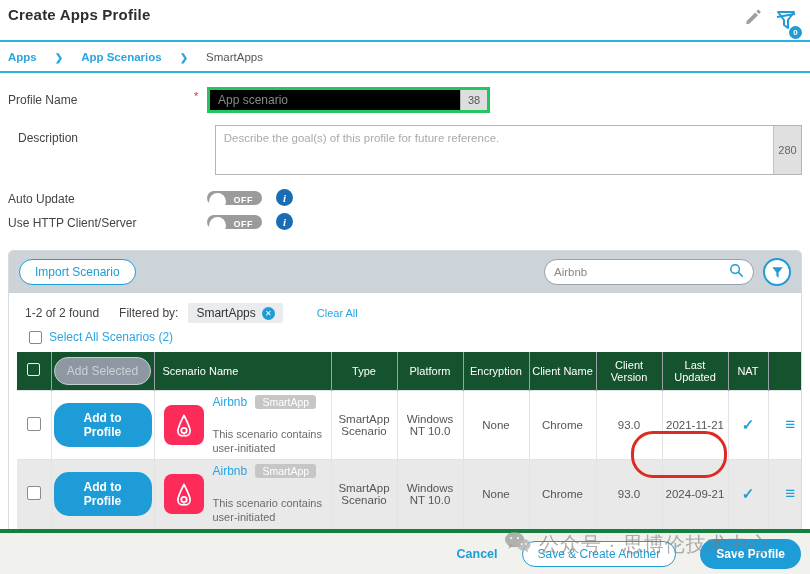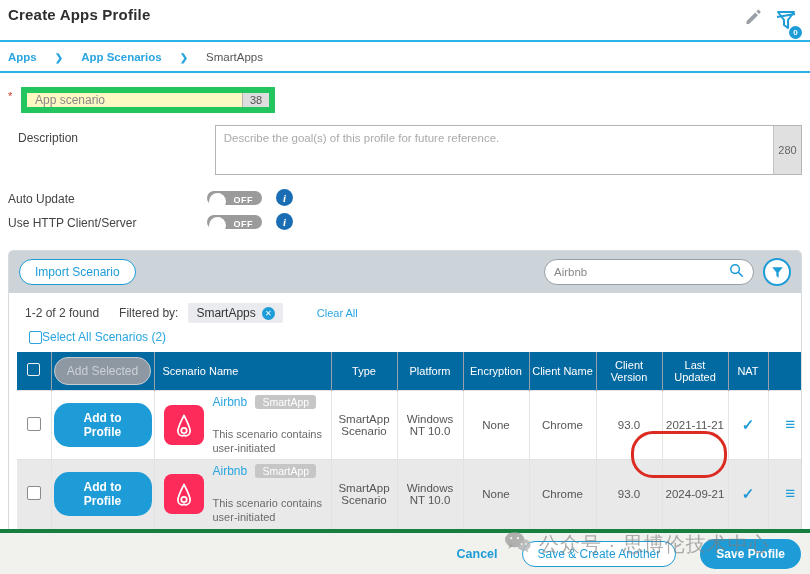--- a/index.html
+++ b/index.html
@@ -19,21 +19,21 @@
   .rule { height:2px; background:#2bb3e8; margin-top:4px; }
   .crumbs { display:flex; align-items:center; gap:18px; padding:9px 8px 8px 8px; font-size:11.5px; }
   .crumb-link { color:#2aa5e0; font-weight:bold; cursor:pointer; }
   .crumb-sep { color:#2aa5e0; font-weight:bold; font-size:10px; }
   .crumb-cur { color:#555; }
   
   .form { padding:14px 8px 0 8px; }
   .frow { display:flex; align-items:flex-start; margin-bottom:12px; }
   .flabel { width:186px; font-size:12px; color:#444; padding-top:6px; }
   .req { color:#d43b2a; font-size:11px; margin-right:4px; padding-top:3px; width:9px; }
-  .input-wrap { display:flex; width:254px; height:26px; border:6px solid #22c55e; background:#fef9c3; }
+  .input-wrap { display:flex; width:283px; height:26px; border:3px solid #22c55e; background:#000000; }
   .input-wrap input { flex:1; border:none; outline:none; padding:0 8px; font-size:12px; color:#888;
                       font-family:"Liberation Sans", sans-serif; background:transparent; min-width:0; }
   .counter { width:27px; background:#dedede; border-left:1px solid #b5b5b5; display:flex;
              align-items:center; justify-content:center; font-size:11px; color:#555; }
   .ta-wrap { display:flex; width:594px; height:50px; border:1px solid #b5b5b5; background:#fff; }
   .ta-wrap textarea { flex:1; border:none; outline:none; resize:none; padding:6px 8px; font-size:11.5px;
                       color:#777; font-family:"Liberation Sans", sans-serif; background:transparent; min-width:0; }
   .ta-wrap textarea::placeholder, .input-wrap input::placeholder { color:#aaa; }
   .ta-counter { width:28px; background:#e0e0e0; border-left:1px solid #c2c2c2; display:flex;
                 align-items:center; justify-content:center; font-size:11px; color:#666; }
@@ -56,26 +56,26 @@
                   font-family:"Liberation Sans",sans-serif; min-width:0; }
   .filter-btn { width:28px; height:28px; border-radius:50%; background:#fff; border:2px solid #1e9cd7;
                 display:flex; align-items:center; justify-content:center; cursor:pointer; }
   .content { padding:10px 8px 6px 8px; background:#fff; }
   .found-row { display:flex; align-items:center; font-size:12px; color:#444; padding-left:8px; }
   .chip { display:flex; align-items:center; gap:6px; background:#e9ebee; border-radius:2px;
           padding:3px 8px; margin-left:10px; font-size:12px; color:#333; }
   .chip-x { width:13px; height:13px; border-radius:50%; background:#1e9cd7; color:#fff; font-size:8px;
             display:flex; align-items:center; justify-content:center; cursor:pointer; }
   .clear-all { color:#2aa5e0; font-size:11px; margin-left:34px; cursor:pointer; }
-  .select-all { display:flex; align-items:center; margin:7px 0 8px 12px; }
+  .select-all { display:flex; align-items:center; gap:7px; margin:7px 0 8px 12px; }
   .cb-blue { width:13px; height:13px; border:1.5px solid #2aa5e0; background:#fff; border-radius:2px; cursor:pointer; }
   .select-all span { color:#2aa5e0; font-size:12px; }
   
   table { width:100%; border-collapse:collapse; table-layout:fixed; font-size:11.5px; }
-  th { background:#0369a1; color:#fff; font-weight:normal; font-size:11px; padding:4px 2px;
+  th { background:#14532d; color:#fff; font-weight:normal; font-size:11px; padding:4px 2px;
        border-right:1px solid #98a1aa; height:38px; }
   th:last-child { border-right:none; }
   td { border-right:1px solid #e3e3e3; border-top:1px solid #e3e3e3; text-align:center;
        color:#555; padding:4px 2px; height:69px; }
   td:last-child { border-right:none; }
   tr.alt td { background:#e9e9e9; }
   .cb-gray { width:14px; height:14px; border:1.5px solid #8b8b8b; background:#fff; border-radius:2px;
              display:inline-block; cursor:pointer; }
   .cb-white { width:13px; height:13px; border:1.5px solid #f2f2f2; background:transparent; border-radius:2px;
               display:inline-block; cursor:pointer; }
@@ -132,20 +132,21 @@
     <span class="crumb-link">Apps</span>
     <span class="crumb-sep">❯</span>
     <span class="crumb-link">App Scenarios</span>
     <span class="crumb-sep">❯</span>
     <span class="crumb-cur">SmartApps</span>
   </div>
   <div class="rule" style="margin-top:0;"></div>
 
   <div class="form">
     <div class="frow">
+      <div class="flabel">Profile Name</div>
       <div class="req">*</div>
       <div class="input-wrap">
         <input type="text" value="App scenario" style="">
         <div class="counter">38</div>
       </div>
     </div>
     <div class="frow" style="margin-bottom:14px;margin-left:10px;">
       <div class="flabel">Description</div>
       <div class="req"></div>
       <div class="ta-wrap">

